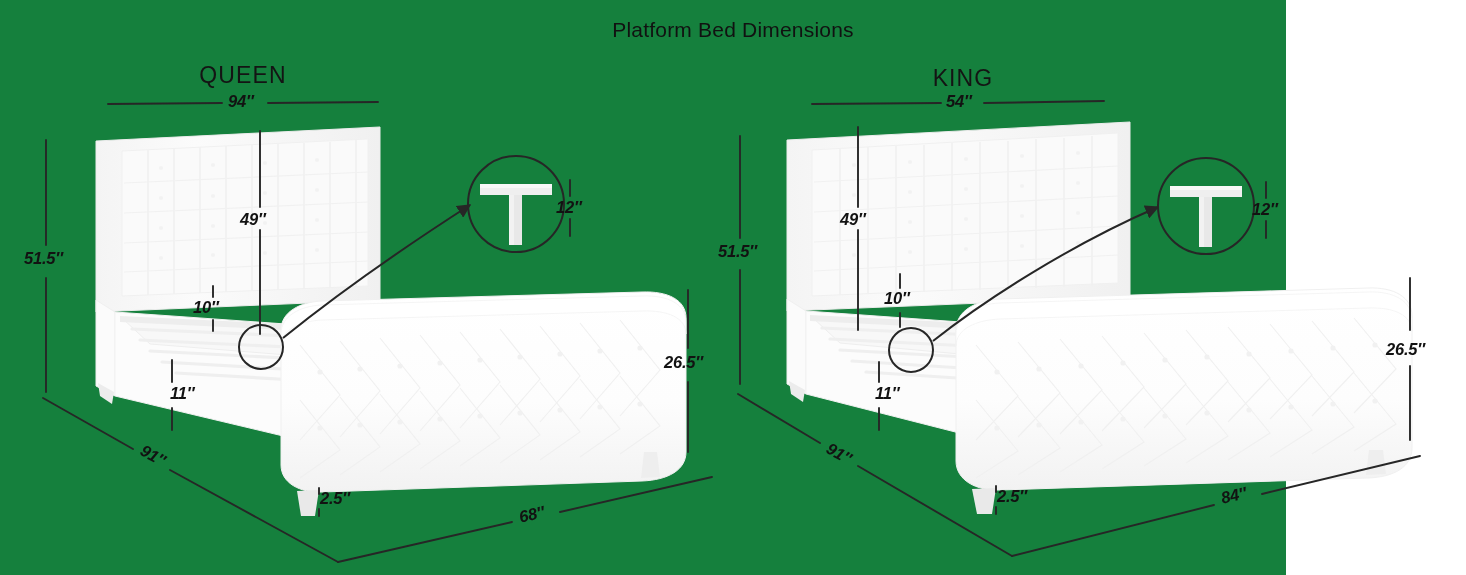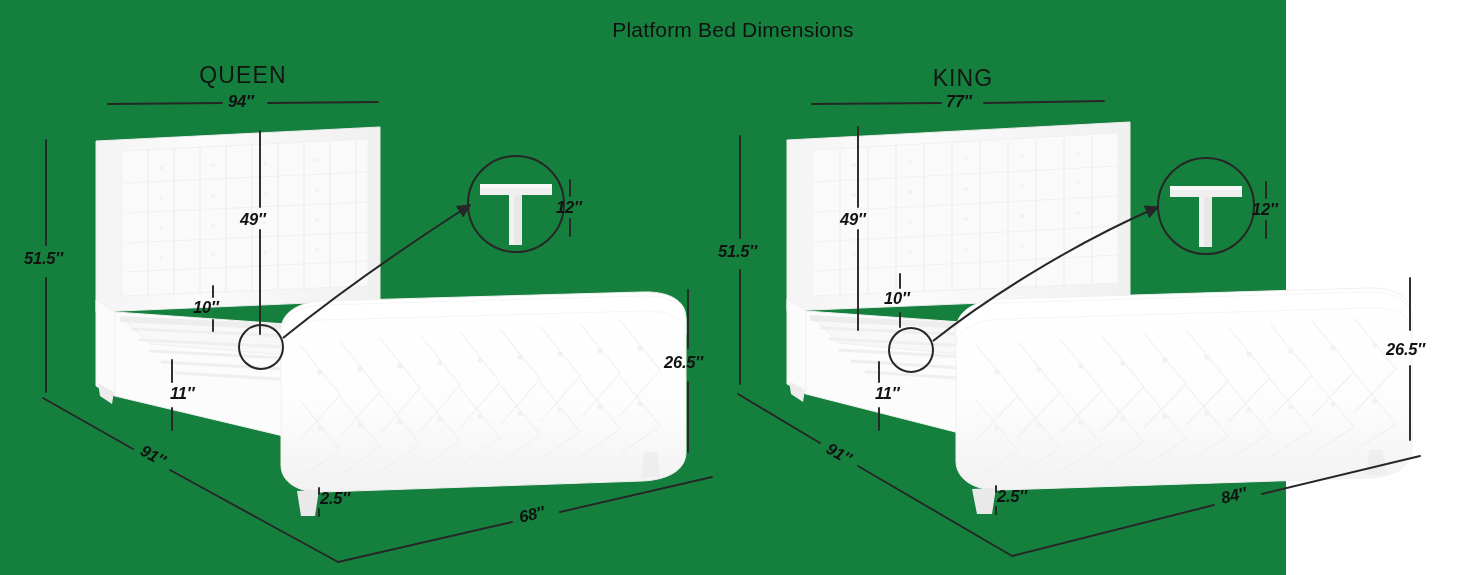--- a/index.html
+++ b/index.html
@@ -450,21 +450,21 @@
   <div class="dim-text" style="left:320px; top:489px;">2.5″</div>
 
   <div class="dim-text slant" style="left:519px; top:505px; transform:rotate(-13deg);">68″</div>
 
   <div class="dim-text" style="left:664px; top:353px;">26.5″</div>
 
   <div class="dim-text" style="left:556px; top:198px;">12″</div>
 
   <div class="size-label" style="left:903px; top:65px; width:120px;">KING</div>
 
-  <div class="dim-text" style="left:946px; top:92px;">77″</div>
+  <div class="dim-text" style="left:946px; top:92px;">54″</div>
 
   <div class="dim-text" style="left:718px; top:242px;">51.5″</div>
 
   <div class="dim-text" style="left:840px; top:210px;">49″</div>
 
   <div class="dim-text" style="left:884px; top:289px;">10″</div>
 
   <div class="dim-text" style="left:875px; top:384px;">11″</div>
 
   <div class="dim-text slant" style="left:826px; top:444px; transform:rotate(29deg);">91″</div>

